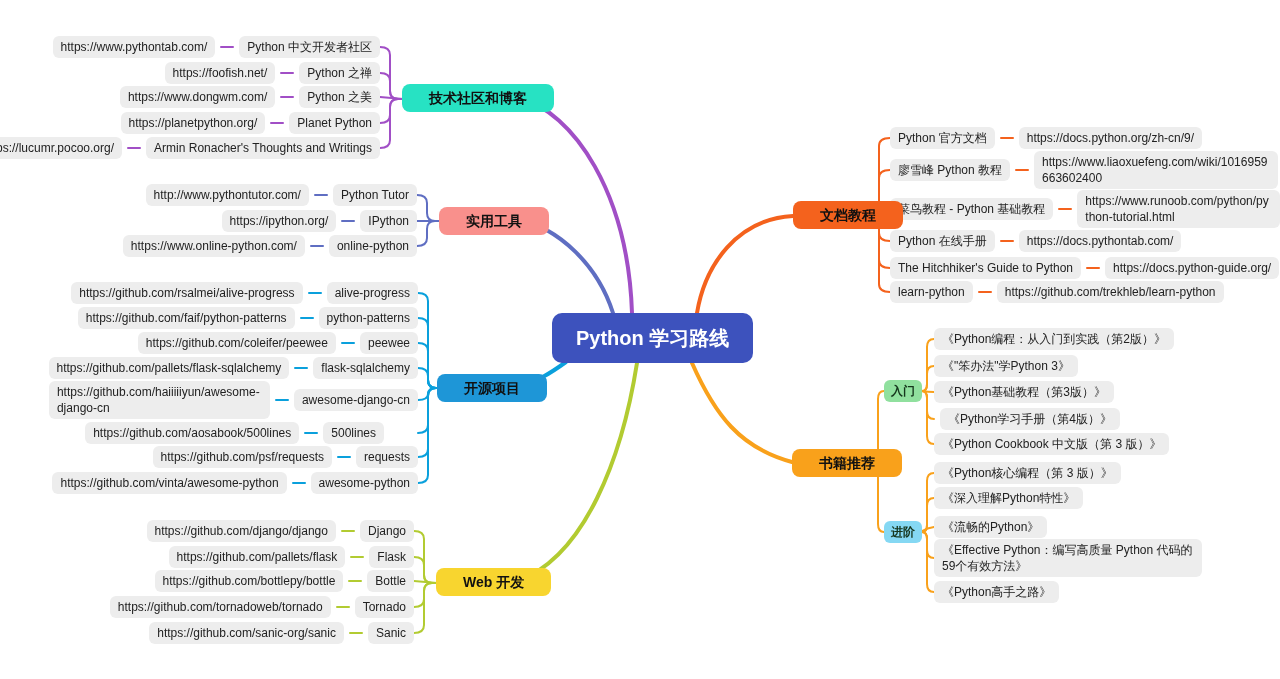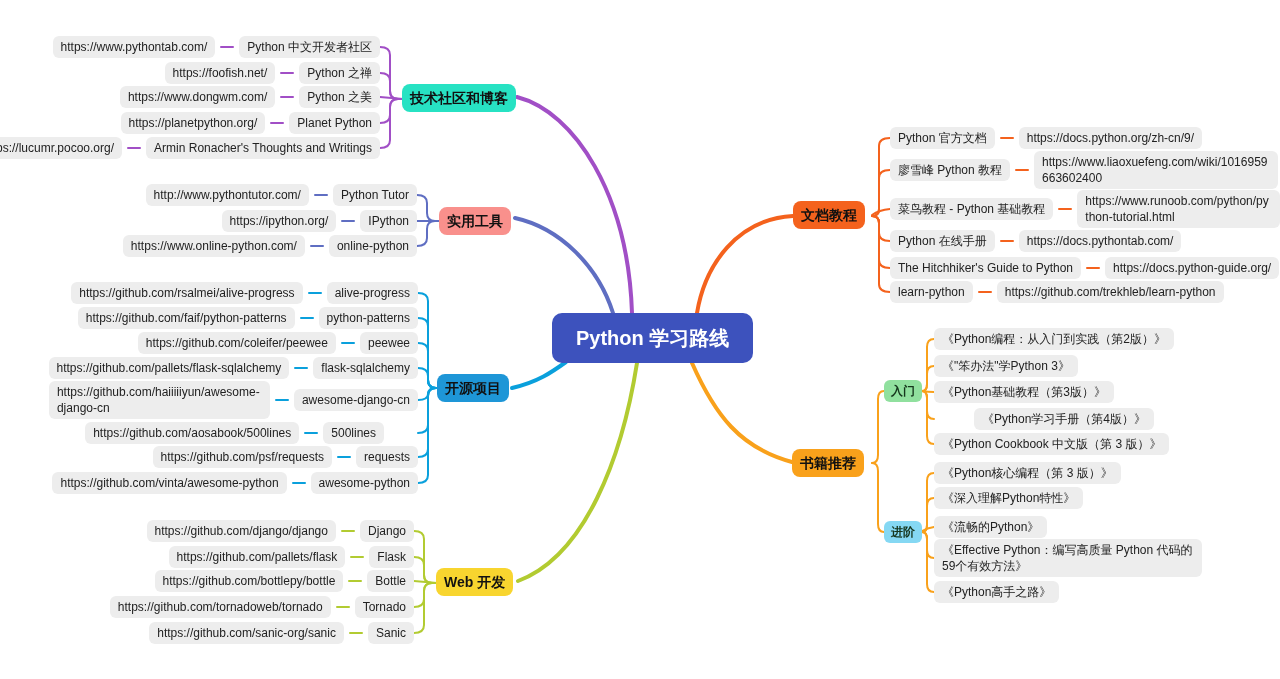--- a/index.html
+++ b/index.html
@@ -1,20 +1,20 @@
 <!DOCTYPE html>
 <html><head>
 <meta charset="utf-8">
 <style>
   html,body{margin:0;padding:0;background:#ffffff;}
   #stage{position:relative;width:1280px;height:679px;background:#ffffff;overflow:hidden;
          font-family:"Liberation Sans","DejaVu Sans",sans-serif;}
   #wires{position:absolute;left:0;top:0;width:1280px;height:679px;}
   .node{position:absolute;box-sizing:border-box;white-space:nowrap;}
-  .cat{border-radius:8px;font-size:14px;font-weight:bold;color:#111;padding:4px 8px;line-height:20px;z-index:3;}
+  .cat{border-radius:8px;font-size:14px;font-weight:bold;color:#111;padding:4px 27px;line-height:20px;z-index:3;}
   .central{border-radius:10px;background:#3D52BD;color:#ffffff;font-size:20px;font-weight:bold;
            padding:12px 24px;line-height:26px;z-index:3;}
   .subcat{border-radius:6px;font-size:12px;font-weight:bold;color:#15351c;padding:3px 7px;line-height:16px;z-index:3;}
   .row{position:absolute;display:flex;align-items:center;transform:translateY(-50%);z-index:2;}
   .leaf{background:#EDEDED;border-radius:6px;color:#222;font-size:12px;line-height:16px;
         padding:3px 8px;white-space:nowrap;}
   .w2{white-space:normal;word-break:break-all;text-align:left;}
   .bookw2{white-space:normal;word-break:normal;}
   .link{height:2px;width:14px;margin:0 5px;flex:0 0 auto;border-radius:1px;}
   .c-purple{background:#A14FC6;} .c-indigo{background:#5F6EC2;} .c-cyan{background:#0AA0DC;}
@@ -247,21 +247,21 @@
 
   <div class="row" style="left:934px;top:339px;">
     <span class="leaf">《Python编程：从入门到实践（第2版）》</span>
   </div>
   <div class="row" style="left:934px;top:366px;">
     <span class="leaf">《"笨办法"学Python 3》</span>
   </div>
   <div class="row" style="left:934px;top:392px;">
     <span class="leaf">《Python基础教程（第3版）》</span>
   </div>
-  <div class="row" style="left:958px;top:419px;padding-left:16px;">
+  <div class="row" style="left:924px;top:419px;padding-left:16px;">
     <span class="leaf">《Python学习手册（第4版）》</span>
   </div>
   <div class="row" style="left:934px;top:444px;">
     <span class="leaf">《Python Cookbook 中文版（第 3 版）》</span>
   </div>
 
   <div class="row" style="left:934px;top:473px;">
     <span class="leaf">《Python核心编程（第 3 版）》</span>
   </div>
   <div class="row" style="left:934px;top:498px;">

